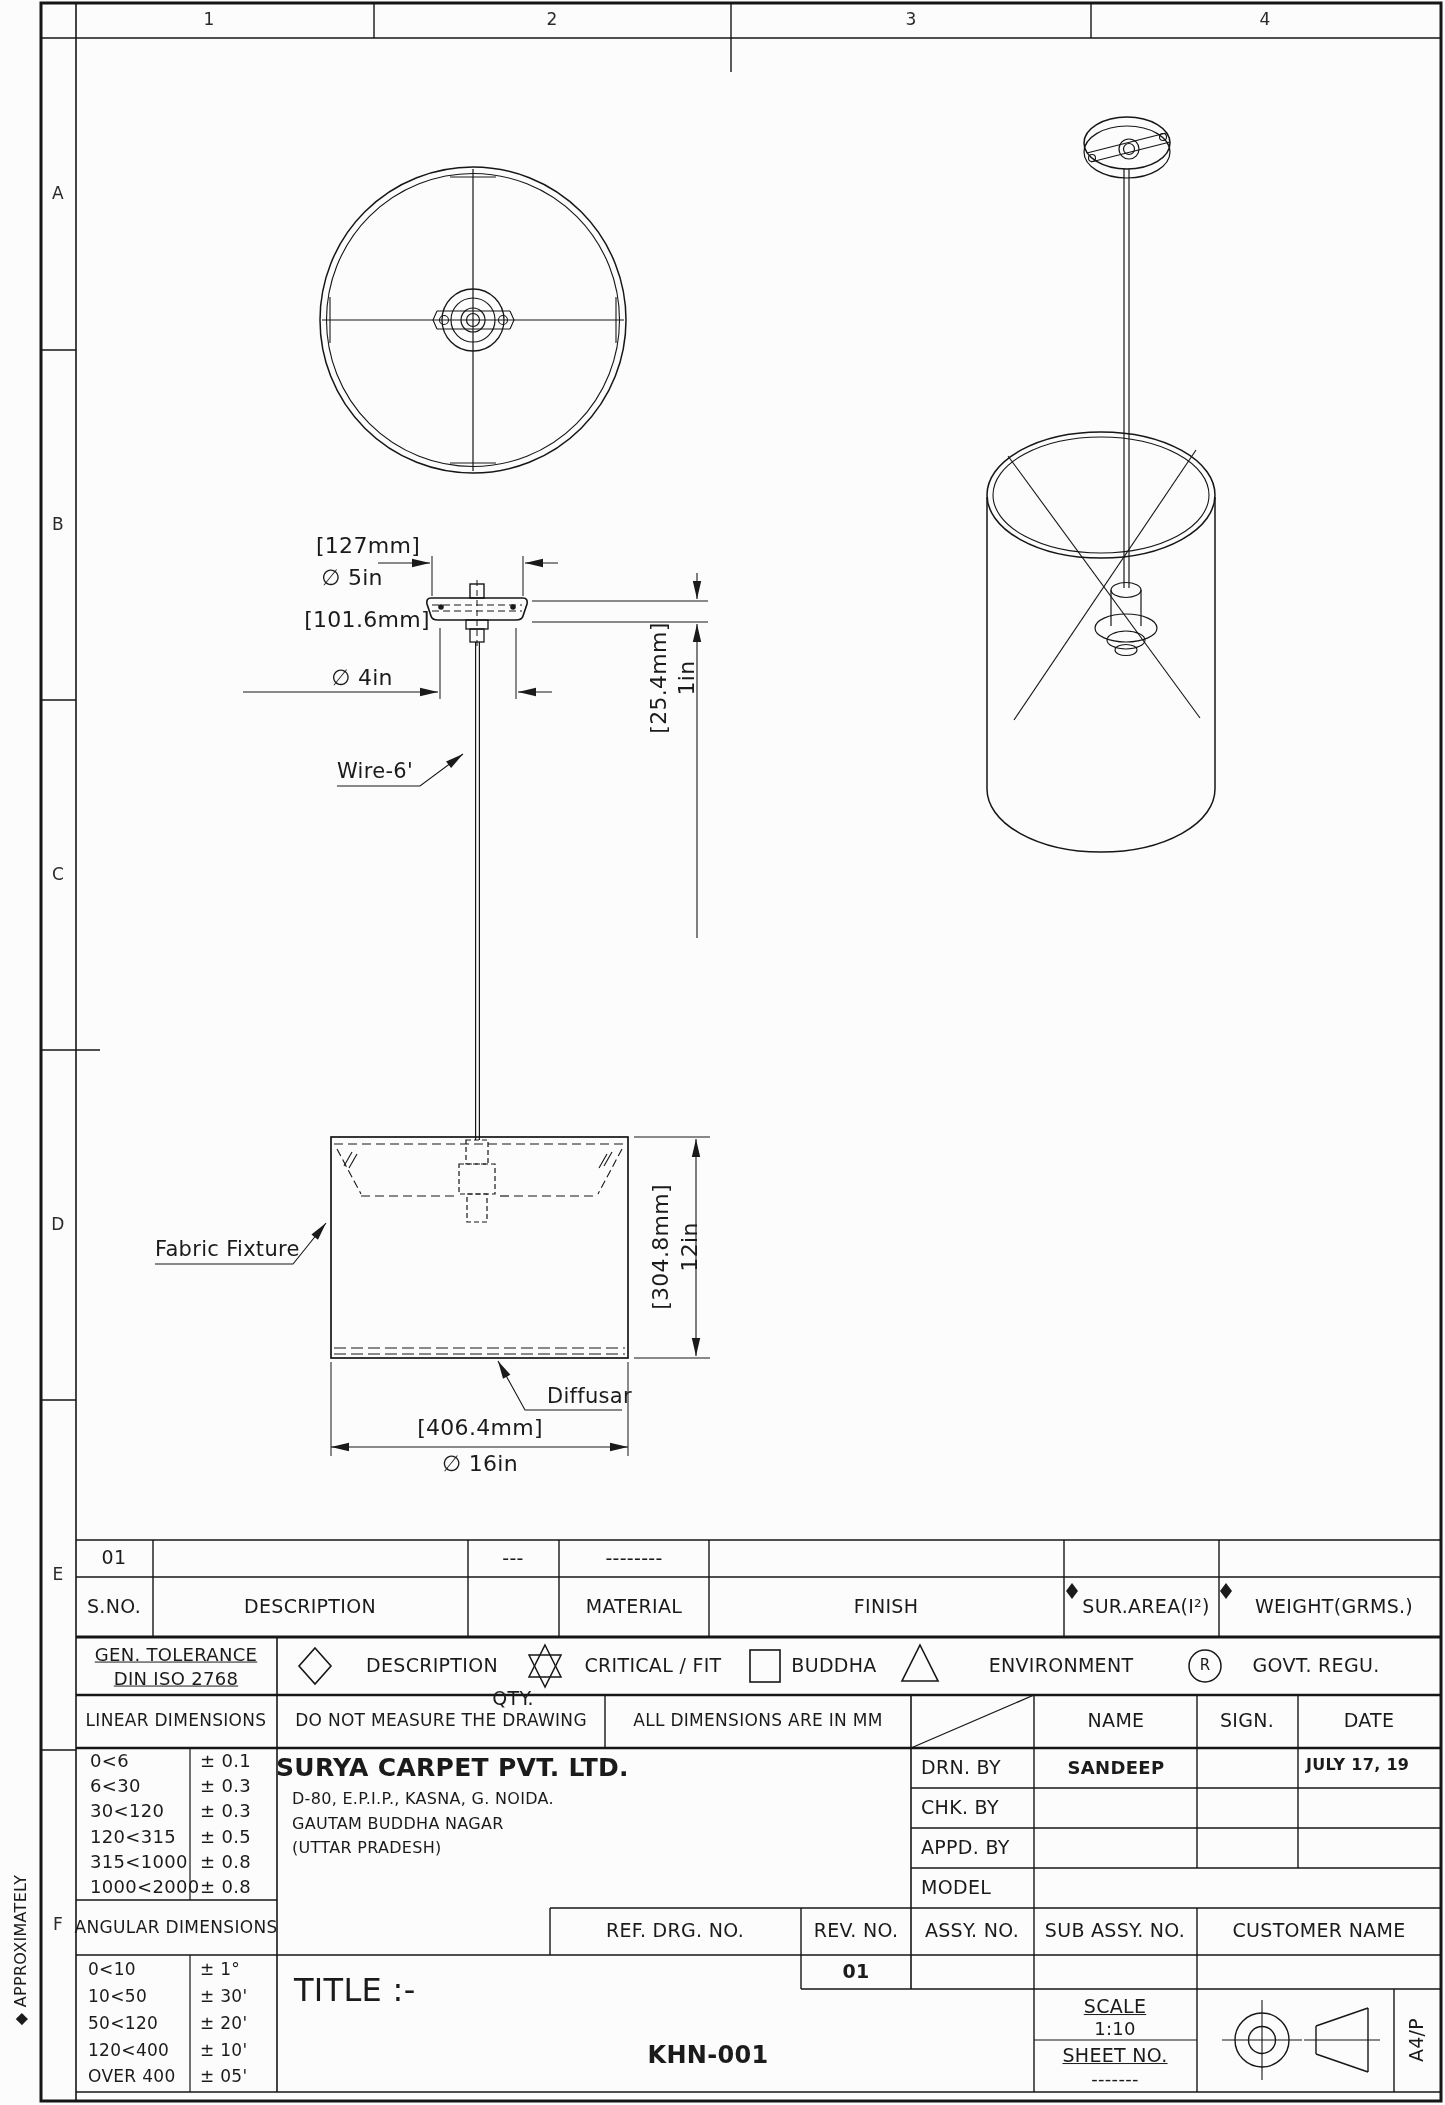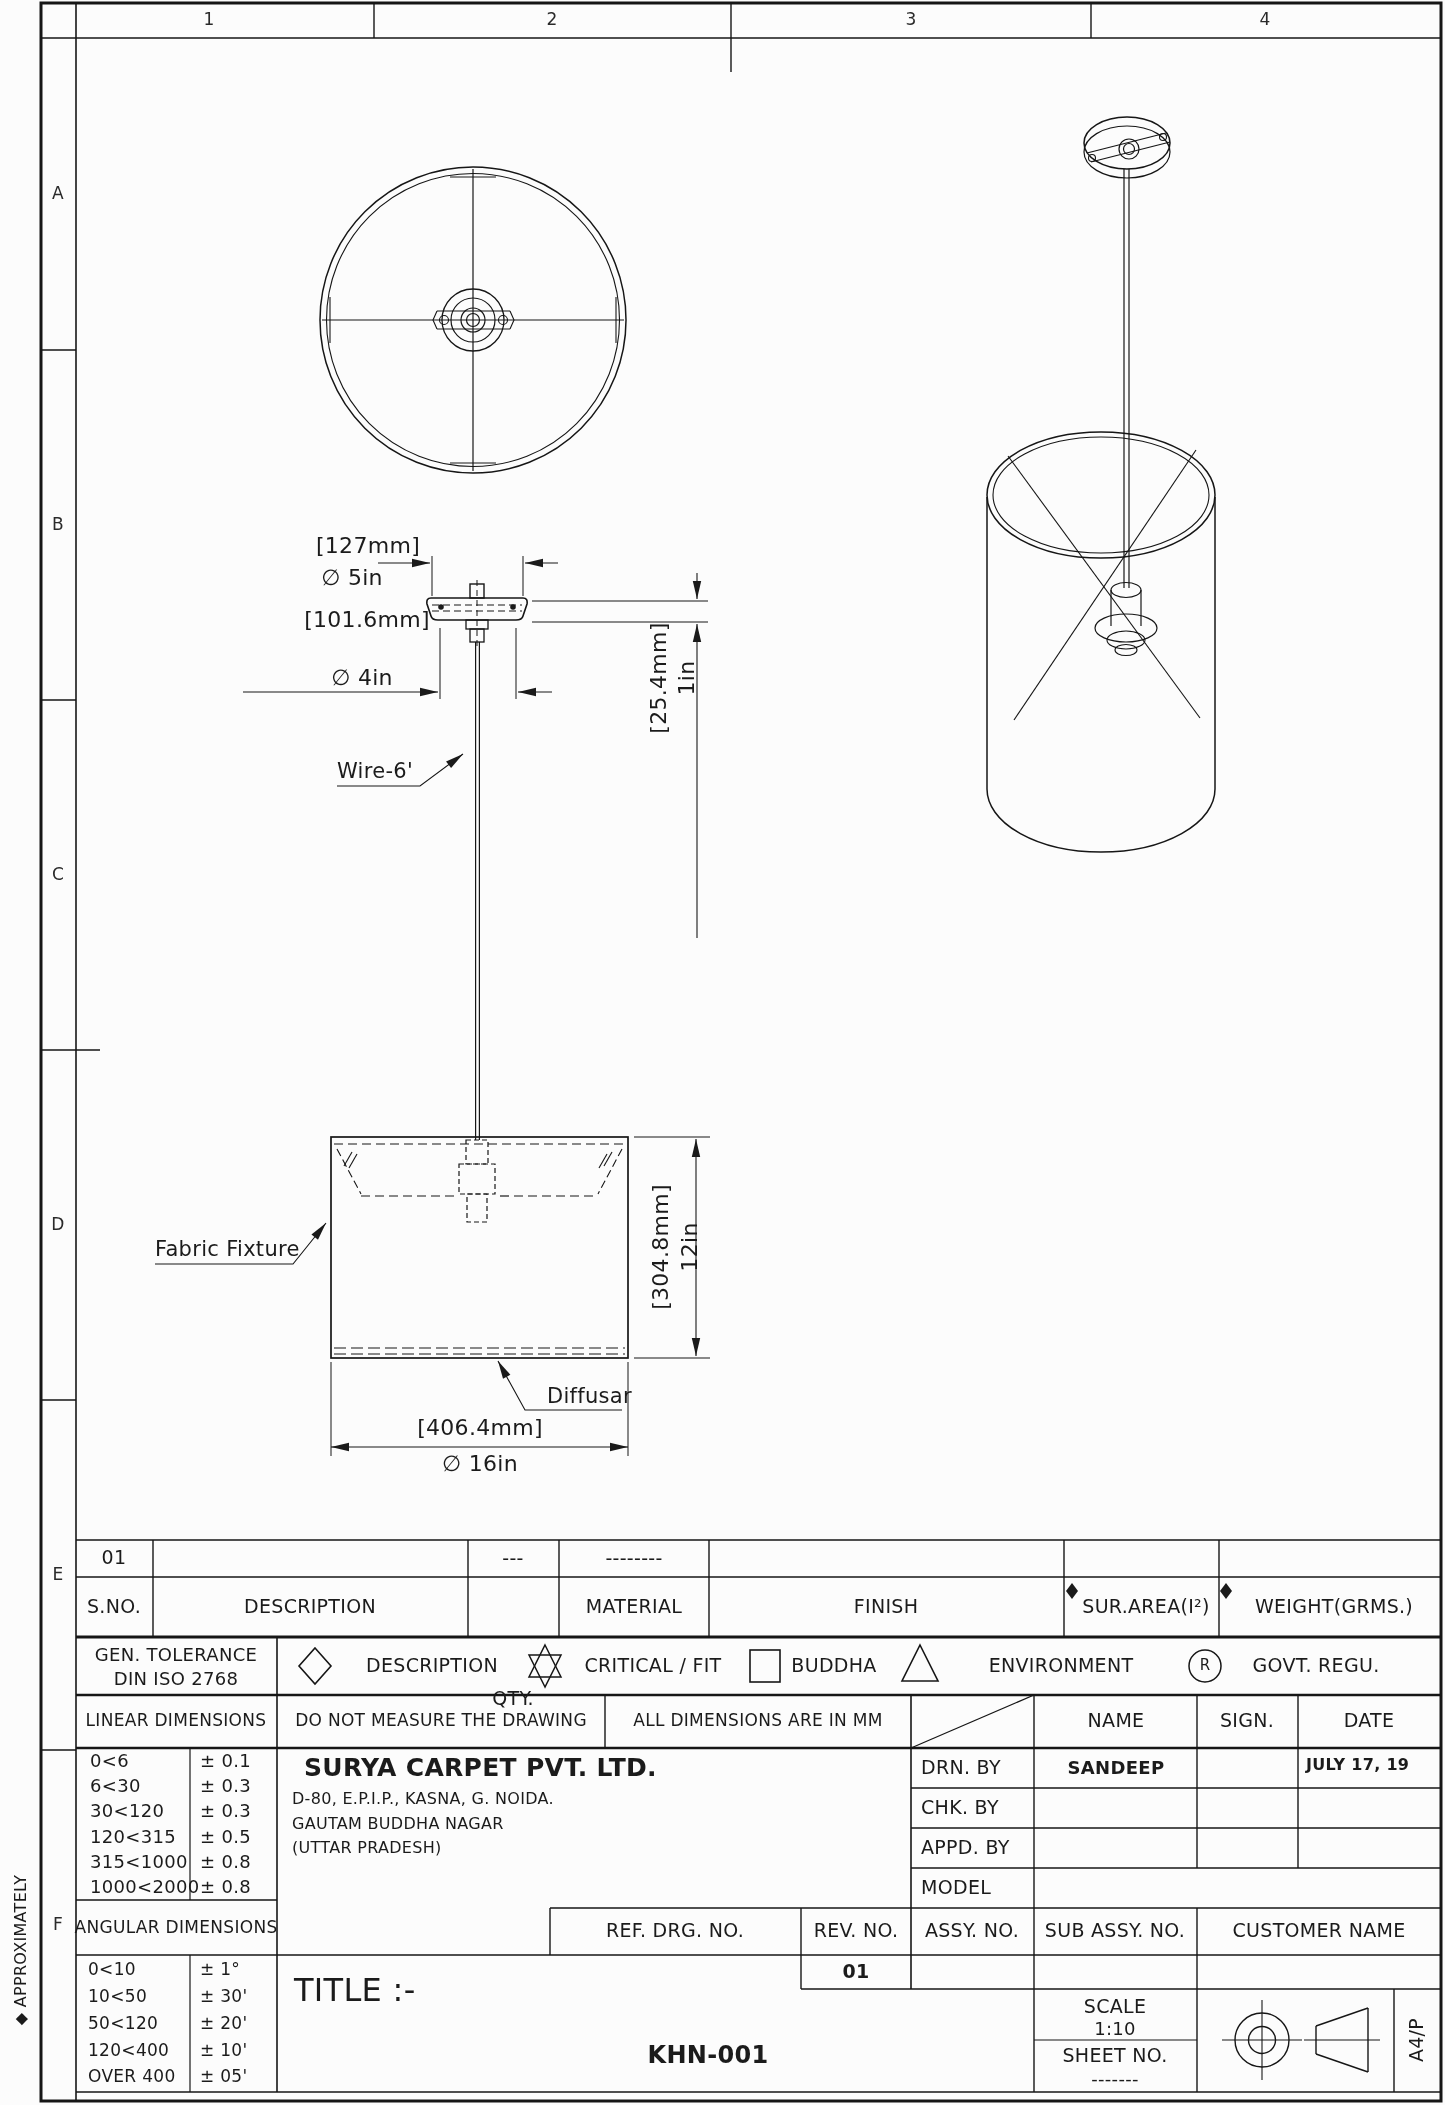--- a/index.html
+++ b/index.html
@@ -3,21 +3,21 @@
 <meta charset="utf-8">
 <style>
   html,body{margin:0;padding:0;background:#e8e8e8;}
   #sheet{position:relative;width:1445px;height:2105px;background:#fcfcfc;overflow:hidden;
          font-family:"DejaVu Sans","Liberation Sans",sans-serif;}
   svg{position:absolute;left:0;top:0;}
   .t{position:absolute;white-space:nowrap;color:#1b1b1b;letter-spacing:.3px;line-height:1.05;}
   .c{transform:translate(-50%,-50%);}
   .r{transform:translate(-50%,-50%) rotate(-90deg);}
   .b{font-weight:bold;}
-  .u{}
+  .u{text-decoration:underline;}
   .f15{font-size:15px}.f16{font-size:16px}.f17{font-size:17px}.f18{font-size:18px}
   .f19{font-size:19px}.f20{font-size:16px}.f21{font-size:21px}.f22{font-size:22px}
   .f24{font-size:24px}.f25{font-size:25px}.f32{font-size:32px}
   .mut{color:#2a2a2a;}
 </style>
 </head>
 <body>
 
 <div id="sheet">
 
@@ -253,21 +253,21 @@
 <div class="t f18" style="left:200px;top:1777px">± 0.3</div>
 <div class="t f18" style="left:90px;top:1802px">30&lt;120</div>
 <div class="t f18" style="left:200px;top:1802px">± 0.3</div>
 <div class="t f18" style="left:90px;top:1828px">120&lt;315</div>
 <div class="t f18" style="left:200px;top:1828px">± 0.5</div>
 <div class="t f18" style="left:90px;top:1853px">315&lt;1000</div>
 <div class="t f18" style="left:200px;top:1853px">± 0.8</div>
 <div class="t f18" style="left:90px;top:1878px">1000&lt;2000</div>
 <div class="t f18" style="left:200px;top:1878px">± 0.8</div>
 
-<div class="t f25 b" style="left:304px;top:1755px">SURYA CARPET PVT. LTD.</div>
+<div class="t f25 b" style="left:276px;top:1755px">SURYA CARPET PVT. LTD.</div>
 <div class="t f20" style="left:292px;top:1791px">D-80, E.P.I.P., KASNA, G. NOIDA.</div>
 <div class="t f20" style="left:292px;top:1816px">GAUTAM BUDDHA NAGAR</div>
 <div class="t f20" style="left:292px;top:1840px">(UTTAR PRADESH)</div>
 
 <div class="t f19" style="left:921px;top:1758px">DRN. BY</div>
 <div class="t c f18 b" style="left:1116px;top:1768px">SANDEEP</div>
 <div class="t f20 b" style="left:1306px;top:1757px">JULY 17, 19</div>
 <div class="t f19" style="left:921px;top:1798px">CHK. BY</div>
 <div class="t f19" style="left:921px;top:1838px">APPD. BY</div>
 <div class="t f19" style="left:921px;top:1878px">MODEL</div>

